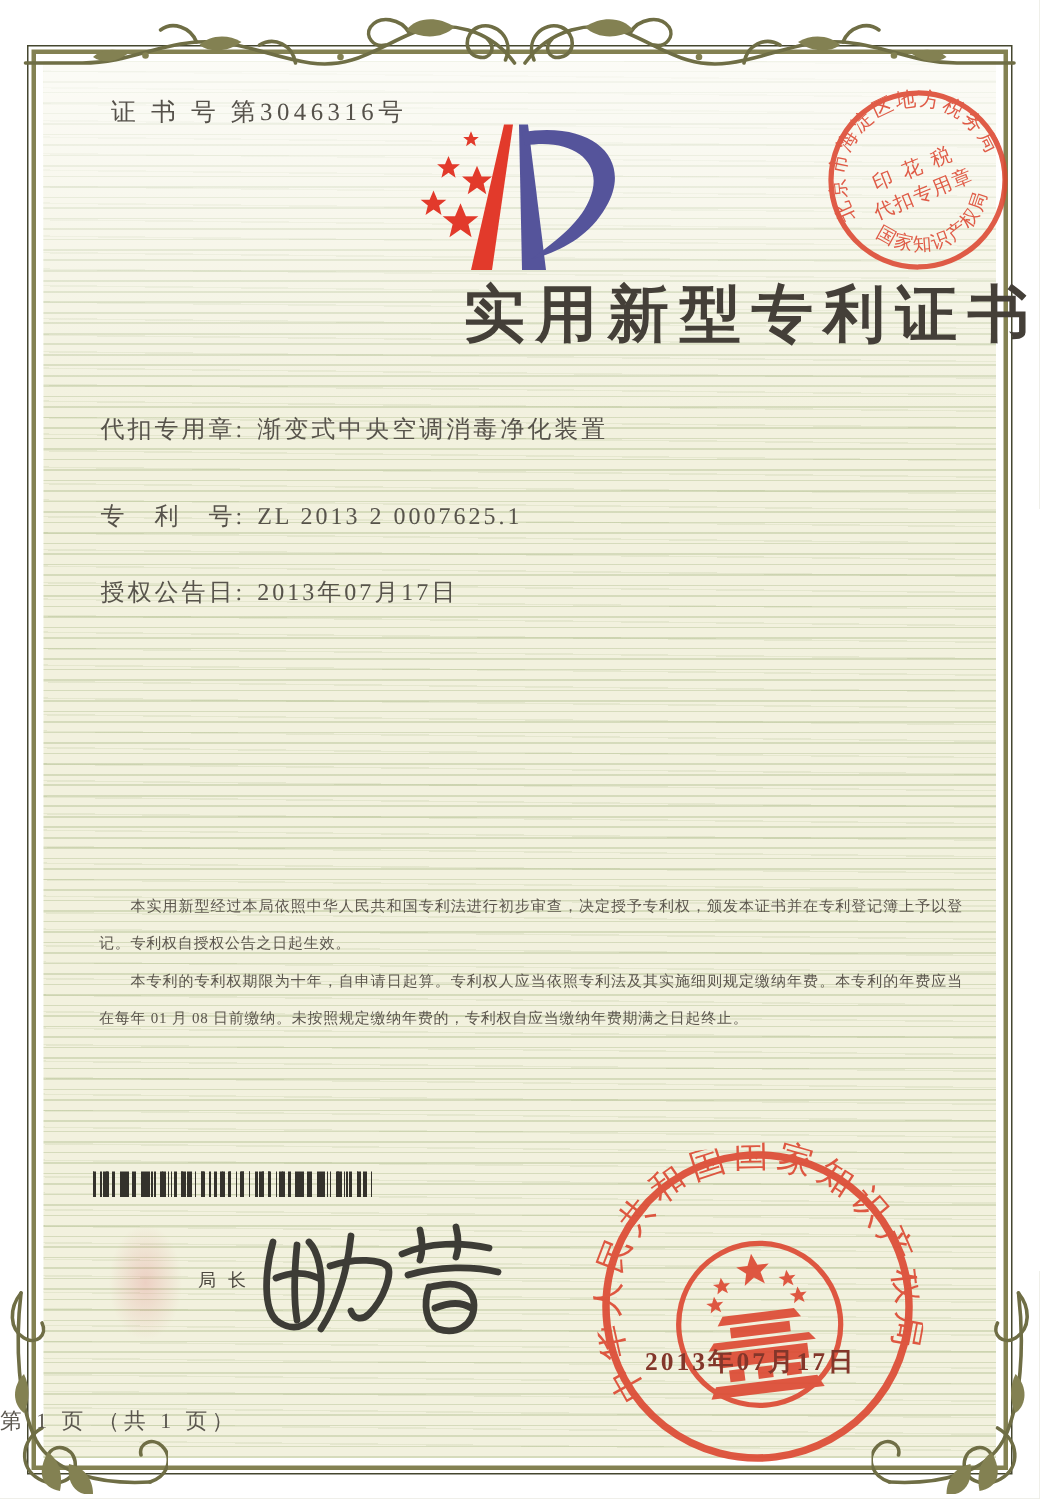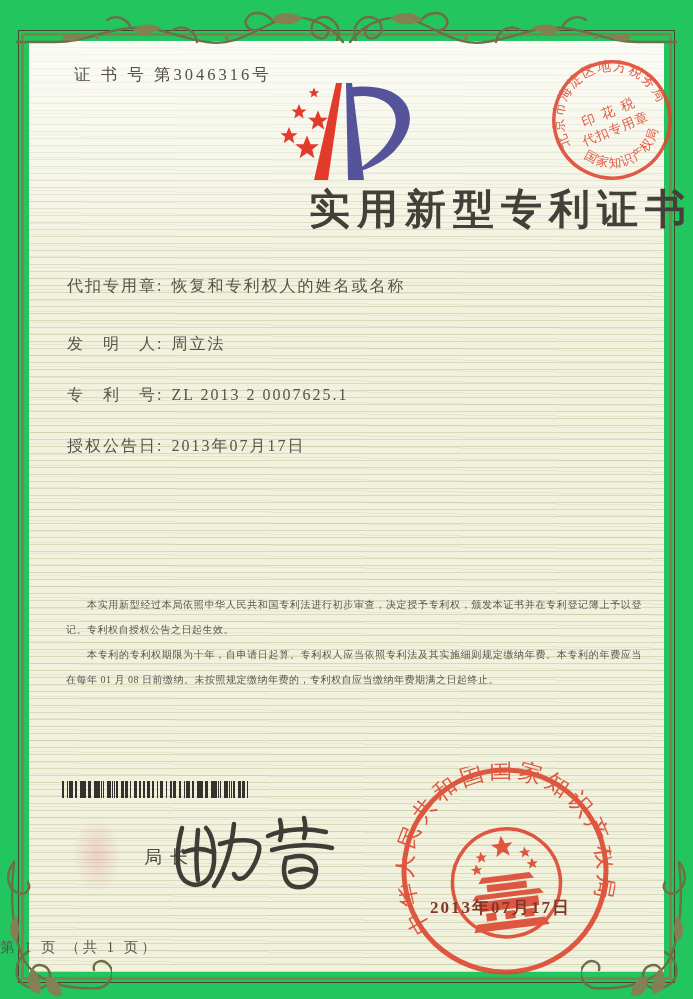--- a/index.html
+++ b/index.html
@@ -1,18 +1,18 @@
 <!DOCTYPE html>
 <html><head>
 <meta charset="utf-8">
 <style>
   html,body{margin:0;padding:0;background:#e8e8e4;}
   .page{
     position:relative;width:693px;height:999px;margin:0 auto;
-    background:#22c55e;overflow:hidden;
+    background:#ffffff;overflow:hidden;
     font-family:"Liberation Serif","DejaVu Serif",serif;
     -webkit-font-smoothing:antialiased;
   }
   
   .frame{position:absolute;left:18px;top:30px;width:655px;height:951px;
     border:1px solid #45472f;z-index:1;}
   .frame-inner{position:absolute;inset:2px;border:3px solid #838152;}
   .paper{position:absolute;inset:5px;
     background-color:#f2f1de;
     background-image:
@@ -37,22 +37,22 @@
   .field-row:first-child{margin-bottom:34px;}
   .f-label{margin-right:8px;}
   .body-text{position:absolute;left:66px;top:592px;width:576px;z-index:4;
     font-size:10px;line-height:25px;color:#5b564d;text-align:justify;letter-spacing:.5px;}
   .body-text p{margin:0;text-indent:2.1em;}
   .barcode{position:absolute;left:62px;top:781px;width:186px;height:17px;z-index:4;
     background-image:
       repeating-linear-gradient(90deg,#34322c 0 2px,rgba(0,0,0,0) 2px 5px,#34322c 5px 6px,rgba(0,0,0,0) 6px 9px),
       repeating-linear-gradient(90deg,#34322c 0 1px,rgba(0,0,0,0) 1px 7px,#34322c 7px 10px,rgba(0,0,0,0) 10px 13px);
   }
-  .sig-title{position:absolute;left:144px;top:845px;z-index:4;
-    font-size:18px;letter-spacing:8px;color:#4b473f;}
+  .sig-title{position:absolute;left:132px;top:845px;z-index:4;
+    font-size:12px;letter-spacing:8px;color:#4b473f;}
   .sig{position:absolute;left:168px;top:810px;z-index:4;}
   .smudge{position:absolute;left:62px;top:800px;width:70px;height:110px;z-index:3;
     background:radial-gradient(closest-side,rgba(214,90,100,.22),rgba(214,90,100,0) 70%);}
   .tax-stamp{position:absolute;left:549px;top:57px;z-index:6;transform:rotate(-22deg);}
   .big-seal{position:absolute;left:397px;top:763px;z-index:4;transform:rotate(-7deg);}
   .seal-date{position:absolute;left:430px;top:896px;z-index:5;
     font-size:17px;font-weight:bold;letter-spacing:2px;color:#83362a;}
   .footer{position:absolute;left:0;top:938px;width:100%;text-align:left;z-index:4;
     font-size:14.5px;letter-spacing:3px;color:#5a564e;}
   .stroke-orn{stroke:#6f6e45;fill:none;stroke-width:2.4;stroke-linecap:round;}
@@ -138,24 +138,21 @@
       </text>
       <text x="63" y="59" text-anchor="middle" font-size="13.5" letter-spacing="2" font-family="'Liberation Serif','DejaVu Serif',serif">印 花 税</text>
       <text x="63" y="77" text-anchor="middle" font-size="13" letter-spacing="1" font-family="'Liberation Serif','DejaVu Serif',serif">代扣专用章</text>
     </g>
   </svg>
 
   <div class="title">实用新型专利证书</div>
 
   <div class="fields">
     <div class="field-row">
-      <span class="f-label">代扣专用章:</span><span class="f-value">恢复和专利权人的姓名或名称</span>
-    </div>
-    <div class="field-row">
-      <span class="f-label">发　明　人:</span><span class="f-value">周立法</span>
+      <span class="f-label">代扣专用章:</span><span class="f-value">渐变式中央空调消毒净化装置</span>
     </div>
     <div class="field-row">
       <span class="f-label">专　利　号:</span><span class="f-value">ZL 2013 2 0007625.1</span>
     </div>
     <div class="field-row">
       <span class="f-label">授权公告日:</span><span class="f-value">2013年07月17日</span>
     </div>
   </div>
 
   <div class="body-text">

